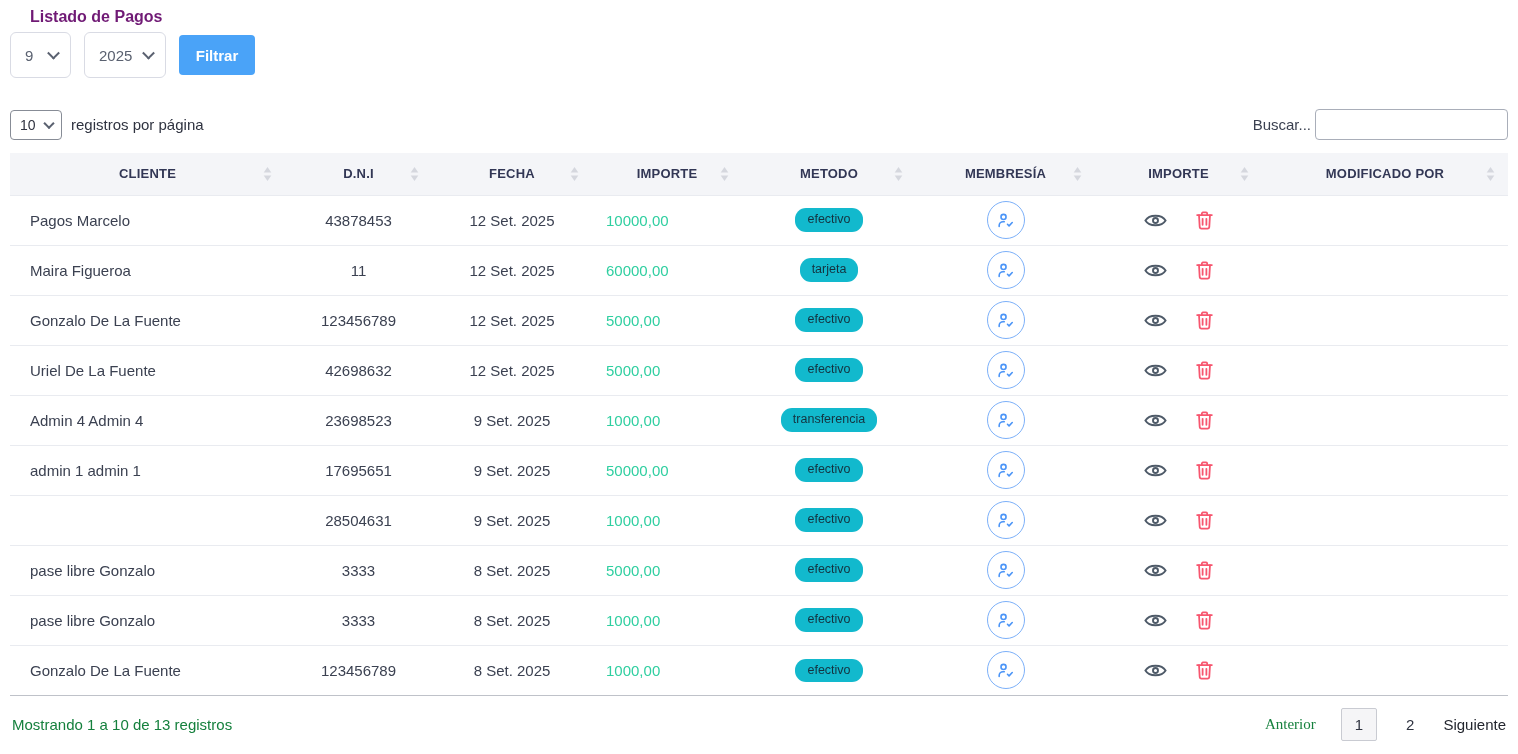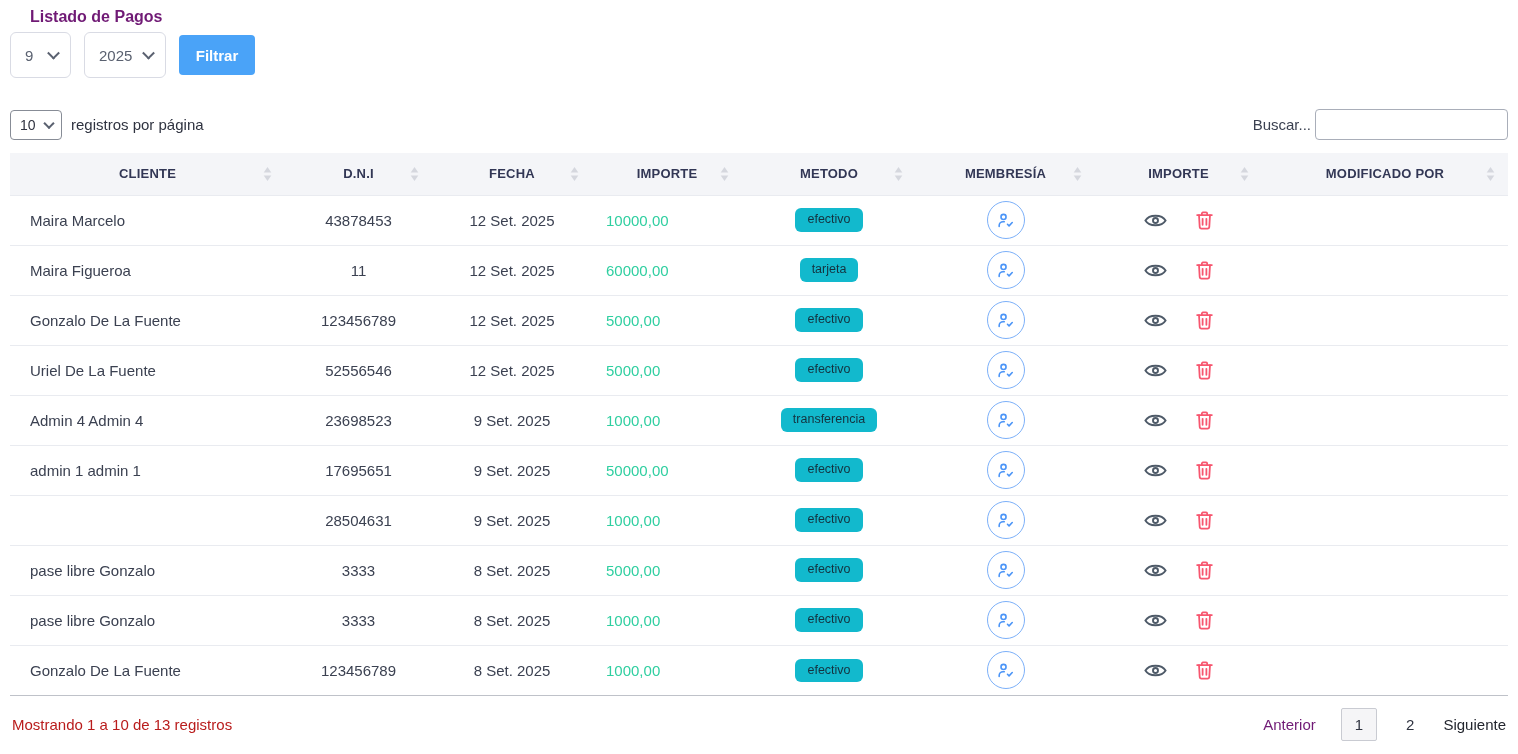--- a/index.html
+++ b/index.html
@@ -71,42 +71,42 @@
   }
   th .sort-icon { position: absolute; right: 13px; top: 50%; transform: translateY(-50%); line-height: 0; }
   tbody td {
     height: 50px; border-top: 1px solid #e9ebf0;
     font-size: 15px; color: #3b4151; text-align: center; padding: 0;
   }
   td.cell-cliente { text-align: left; padding-left: 20px; }
   td.cell-importe { text-align: left; padding-left: 14px; color: #2fcfa0; font-weight: 400; }
   .metodo-badge {
     display: inline-block; background: #12b9cd; color: #15323f;
-    font-size: 12.5px; padding: 5px 12px 6px; border-radius: 6px; line-height: 1;
+    font-size: 12.5px; padding: 5px 12px 6px; border-radius: 11px; line-height: 1;
   }
   .membership-button {
     width: 38px; height: 38px; border-radius: 50%;
     border: 1px solid #7cb0f9; background: transparent;
     display: inline-flex; align-items: center; justify-content: center;
     cursor: pointer; padding: 0;
   }
   .icon-button {
     background: none; border: none; padding: 0; cursor: pointer;
     display: inline-flex; align-items: center; vertical-align: middle;
   }
   .icon-button + .icon-button { margin-left: 24px; }
 
   
   .table-footer {
     border-top: 1px solid #bfc2c9; margin: 0 10px;
     padding: 12px 2px 0; display: flex; justify-content: space-between; align-items: center;
   }
-  .results-summary { font-size: 15px; color: #b91c1c; }
+  .results-summary { font-size: 15px; color: #15803d; }
   .pagination { display: flex; align-items: center; gap: 25px; font-size: 15px; }
-  .prev-page { color: #701a75; cursor: default; }
+  .prev-page { color: #15803d; cursor: default; font-family: Liberation Serif, serif; }
   .page-current {
     border: 1px solid #c9cbd2; background: #f5f5f7; color: #2f3340;
     padding: 7px 13px; border-radius: 2px; cursor: pointer;
   }
   .page-other { color: #2f3340; cursor: pointer; padding: 7px 4px; }
   .next-page { color: #23262e; cursor: pointer; }
 </style>
 </head>
 <body>
 
@@ -209,21 +209,21 @@
           <span>MODIFICADO POR</span>
           <span class="sort-icon"><svg width="9" height="14" viewBox="0 0 9 14">
                 <path d="M4.5 0 L8.3 5.6 H0.7 Z" fill="#d5d7de"></path>
                 <path d="M4.5 14 L0.7 8.4 H8.3 Z" fill="#d5d7de"></path>
               </svg></span>
         </th>
       </tr>
     </thead>
     <tbody>
   <tr>
-    <td class="cell-cliente">Maira Marcelo</td>
+    <td class="cell-cliente">Pagos Marcelo</td>
     <td>43878453</td>
     <td>12 Set. 2025</td>
     <td class="cell-importe">10000,00</td>
     <td>
       <span class="metodo-badge">efectivo</span>
     </td>
     <td>
       <button class="membership-button">
         <span style="line-height:0;">
           <svg width="19" height="19" viewBox="0 0 24 24" fill="none" stroke="#4a94f7" stroke-width="2" stroke-linecap="round" stroke-linejoin="round">
@@ -339,21 +339,21 @@
             <path d="M11 8.2 V14.6"></path>
           </svg>
         </span>
       </button>
     </td>
     <td></td>
   </tr>
 
   <tr>
     <td class="cell-cliente">Uriel De La Fuente</td>
-    <td>52556546</td>
+    <td>42698632</td>
     <td>12 Set. 2025</td>
     <td class="cell-importe">5000,00</td>
     <td>
       <span class="metodo-badge">efectivo</span>
     </td>
     <td>
       <button class="membership-button">
         <span style="line-height:0;">
           <svg width="19" height="19" viewBox="0 0 24 24" fill="none" stroke="#4a94f7" stroke-width="2" stroke-linecap="round" stroke-linejoin="round">
             <circle cx="9.5" cy="7.5" r="3.2"></circle>

